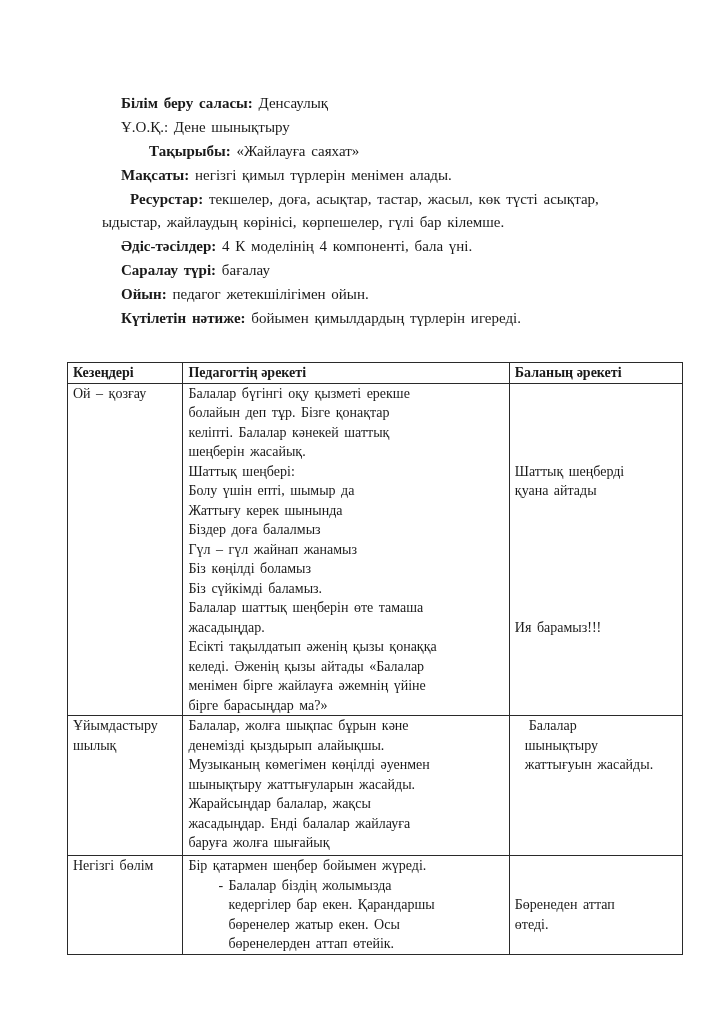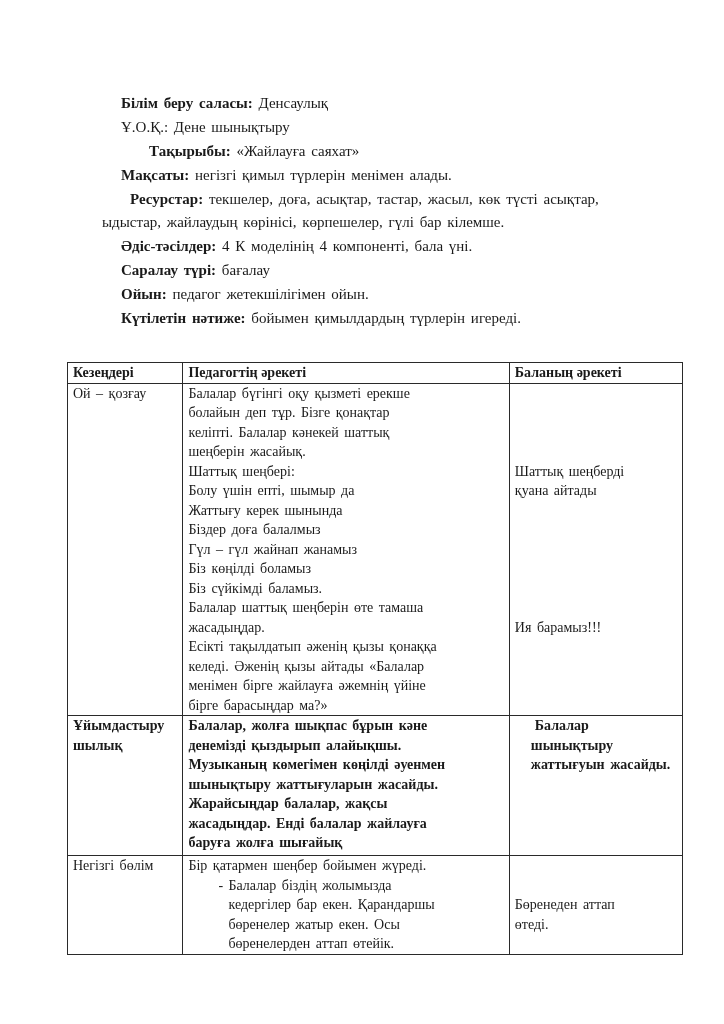--- a/index.html
+++ b/index.html
@@ -125,35 +125,35 @@
         <span class="gap"></span>
           <span class="gap"></span>
           <span class="gap"></span>
           <span class="gap"></span>
           <span class="gap"></span>
           <span class="gap"></span>
         <span class="line">Ия барамыз!!!</span>
       </td>
     </tr>
 
-    <tr style="height:140px;font-weight:bold;">
+    <tr style="height:140px;">
       <td>
         <span class="line">Ұйымдастыру</span>
         <span class="line">шылық</span>
       </td>
       <td>
         <span class="line">Балалар, жолға шықпас бұрын кәне</span>
         <span class="line">денемізді қыздырып алайықшы.</span>
         <span class="line">Музыканың көмегімен көңілді әуенмен</span>
         <span class="line">шынықтыру жаттығуларын жасайды.</span>
         <span class="line">Жарайсыңдар балалар, жақсы</span>
         <span class="line">жасадыңдар. Енді балалар жайлауға</span>
         <span class="line">баруға жолға шығайық</span>
       </td>
-      <td style="padding-left:25px;">
+      <td style="padding-left:19px;">
         <span class="line">Балалар</span>
         <span class="line" style="margin-left:-4px;">шынықтыру</span>
         <span class="line" style="margin-left:-4px;">жаттығуын жасайды.</span>
       </td>
     </tr>
 
     <tr style="height:99px;">
       <td>
         <span class="line">Негізгі бөлім</span>
       </td>

